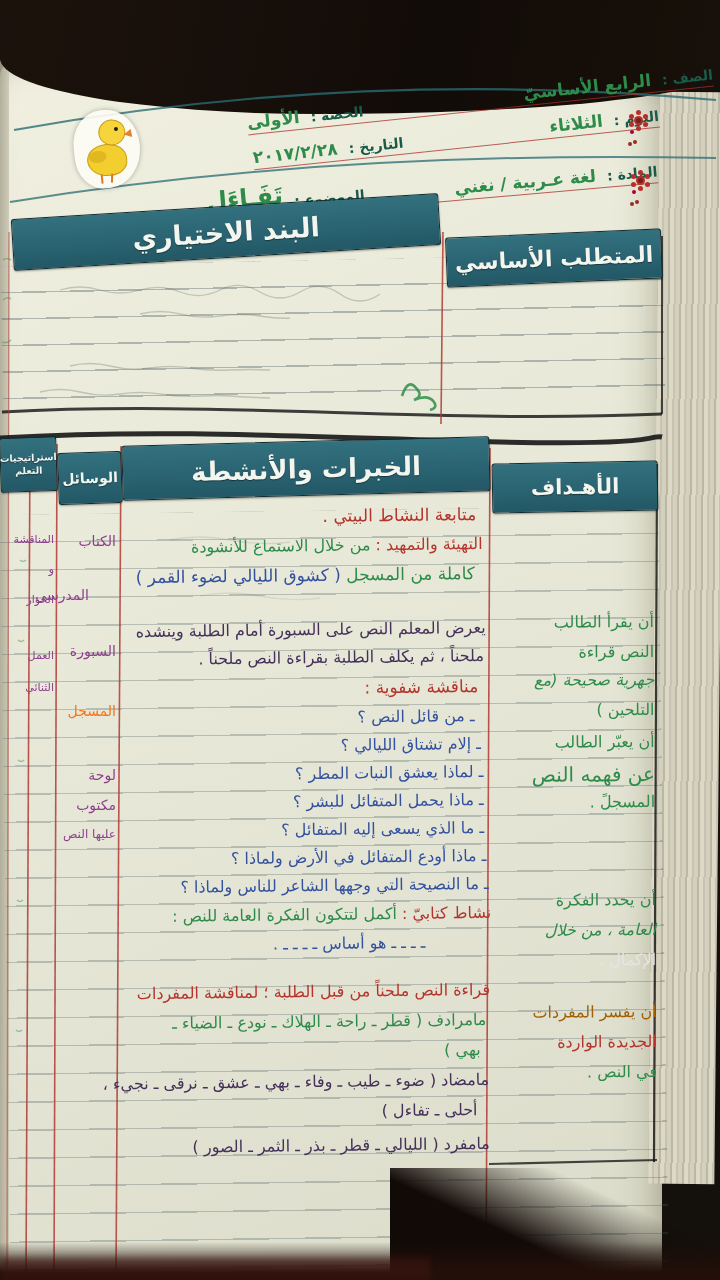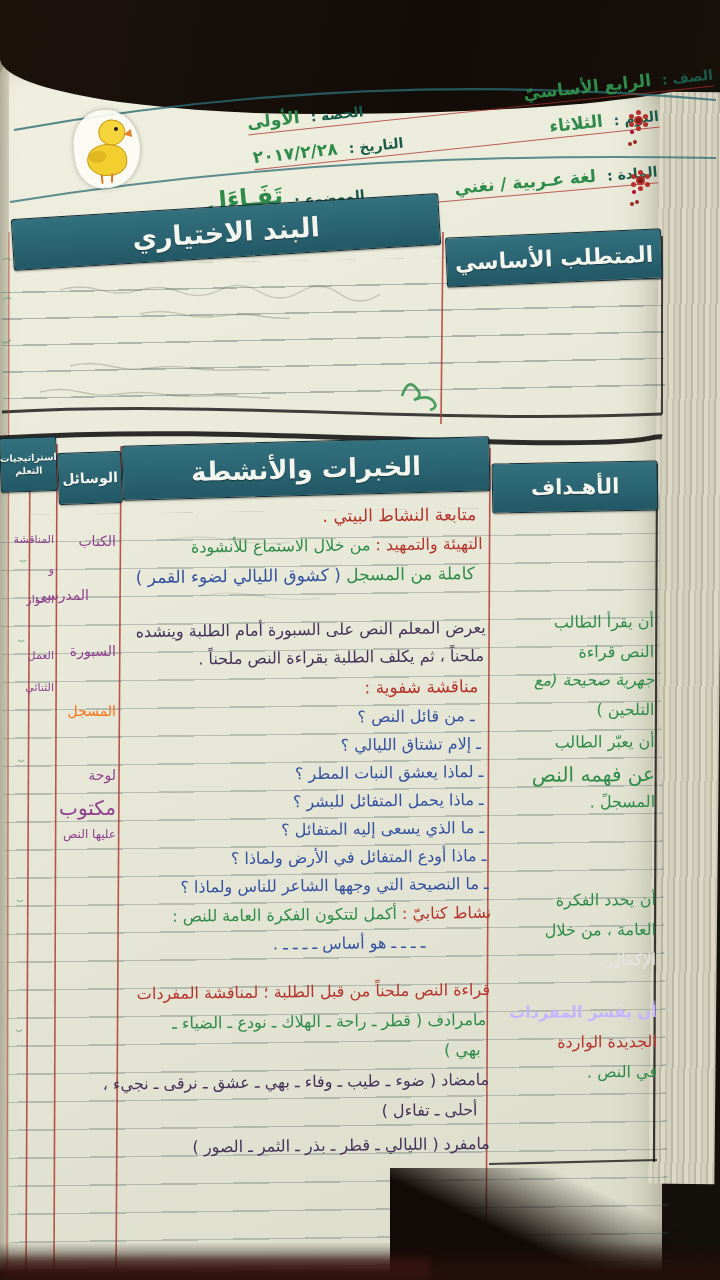--- a/index.html
+++ b/index.html
@@ -190,33 +190,33 @@
     </div>
   <div id="objectives-lines">
       <div class="hw" style="top: 616px; right: 66px; font-size: 16px;"><span style="color: rgb(46, 139, 74);">أن يقرأ الطالب</span></div>
       <div class="hw" style="top: 646px; right: 66px; font-size: 16px;"><span style="color: rgb(46, 139, 74);">النص قراءة</span></div>
       <div class="hw" style="top: 674px; right: 66px; font-size: 16px;"><span style="color: rgb(46, 139, 74); font-style: italic;">جهرية صحيحة (مع</span></div>
       <div class="hw" style="top: 704px; right: 66px; font-size: 16px;"><span style="color: rgb(46, 139, 74);">التلحين )</span></div>
       <div class="hw" style="top: 736px; right: 66px; font-size: 16px;"><span style="color: rgb(46, 139, 74);">أن يعبّر الطالب</span></div>
       <div class="hw" style="top: 766px; right: 66px; font-size: 20px;"><span style="color: rgb(46, 139, 74);">عن فهمه النص</span></div>
       <div class="hw" style="top: 796px; right: 66px; font-size: 16px;"><span style="color: rgb(46, 139, 74);">المسجلً .</span></div>
       <div class="hw" style="top: 894px; right: 66px; font-size: 16px;"><span style="color: rgb(46, 139, 74);">أن يحدد الفكرة</span></div>
-      <div class="hw" style="top: 924px; right: 66px; font-size: 16px;"><span style="color: rgb(46, 139, 74);">العامة ، من خلال</span></div>
+      <div class="hw" style="top: 924px; right: 66px; font-size: 16px;"><span style="color: rgb(46, 139, 74); font-style: italic;">العامة ، من خلال</span></div>
       <div class="hw" style="top: 954px; right: 66px; font-size: 16px;"><span style="color: #e5e5e5;">الإكمال .</span></div>
-      <div class="hw" style="top: 1006px; right: 66px; font-size: 16px;"><span style="color: #c4b5fd; font-weight: bold;">أن يفسر المفردات</span></div>
+      <div class="hw" style="top: 1006px; right: 66px; font-size: 16px;"><span style="color: #a16207;">أن يفسر المفردات</span></div>
       <div class="hw" style="top: 1036px; right: 66px; font-size: 16px;"><span style="color: rgb(181, 52, 44);">الجديدة الواردة</span></div>
       <div class="hw" style="top: 1066px; right: 66px; font-size: 16px;"><span style="color: rgb(46, 139, 74);">في النص .</span></div>
     </div>
   <div id="resources-lines">
       <div class="hw" style="top: 534px; right: 604px; font-size: 14px;"><span style="color: rgb(141, 63, 141);">الكتاب</span></div>
       <div class="hw" style="top: 588px; right: 631px; font-size: 14px;"><span style="color: rgb(141, 63, 141);">المدرسي</span></div>
       <div class="hw" style="top: 644px; right: 604px; font-size: 14px;"><span style="color: rgb(141, 63, 141);">السبورة</span></div>
       <div class="hw" style="top: 704px; right: 604px; font-size: 14px;"><span style="color: #f97316;">المسجل</span></div>
       <div class="hw" style="top: 768px; right: 604px; font-size: 14px;"><span style="color: rgb(141, 63, 141);">لوحة</span></div>
-      <div class="hw" style="top: 798px; right: 604px; font-size: 20px;"><span style="color: rgb(141, 63, 141);">مكتوب</span></div>
+      <div class="hw" style="top: 798px; right: 604px; font-size: 14px;"><span style="color: rgb(141, 63, 141);">مكتوب</span></div>
       <div class="hw" style="top: 828px; right: 604px; font-size: 12px;"><span style="color: rgb(141, 63, 141);">عليها النص</span></div>
     </div>
   <div id="strategies-lines">
       <div class="hw" style="top: 534px; right: 666px; font-size: 11px;"><span style="color: rgb(141, 63, 141);">المناقشة</span></div>
       <div class="hw" style="top: 564px; right: 666px; font-size: 11px;"><span style="color: rgb(141, 63, 141);">و</span></div>
       <div class="hw" style="top: 594px; right: 666px; font-size: 11px;"><span style="color: rgb(141, 63, 141);">الحوار</span></div>
       <div class="hw" style="top: 650px; right: 666px; font-size: 11px;"><span style="color: rgb(141, 63, 141);">العمل</span></div>
       <div class="hw" style="top: 682px; right: 666px; font-size: 11px;"><span style="color: rgb(141, 63, 141);">الثنائي</span></div>
     </div>
 

